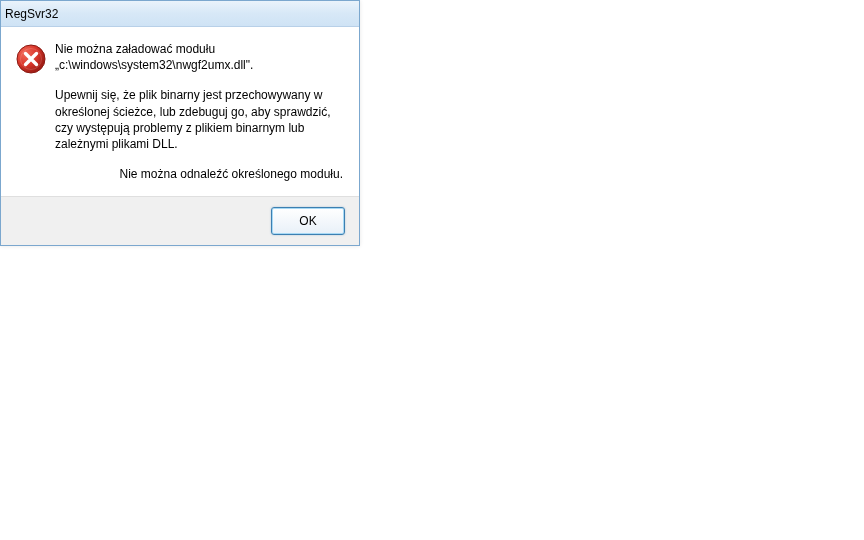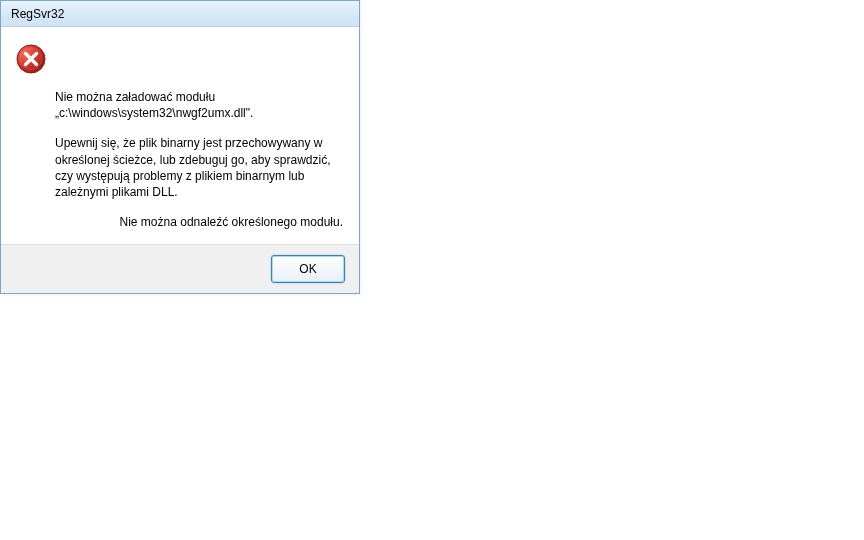--- a/index.html
+++ b/index.html
@@ -21,21 +21,21 @@
     background: #ffffff;
     border: 1px solid #7ba7ce;
     box-shadow: 0 0 4px rgba(0,0,0,0.1);
   }
   .titlebar {
     height: 26px;
     background: linear-gradient(to bottom, #eaf3fb 0%, #d7e8f7 50%, #cfe3f5 100%);
     border-bottom: 1px solid #b8d0e8;
     display: flex;
     align-items: center;
-    padding: 0 10px;
+    padding: 0 4px;
     color: #000;
   }
   .titlebar .title {
     font-size: 12px;
   }
   .body {
     display: flex;
     padding: 14px 16px 8px 14px;
     background: #ffffff;
   }
@@ -44,21 +44,20 @@
     width: 40px;
     padding-top: 2px;
   }
   .error-icon {
     width: 32px;
     height: 32px;
   }
   .msg-col {
     flex: 1 1 auto;
     line-height: 1.35;
-    margin-top: 48px;
   }
   .msg-col p {
     margin: 0 0 14px 0;
   }
   .msg-col p:last-child { margin-bottom: 6px; text-align: right; }
   .button-row {
     background: #f0f0f0;
     border-top: 1px solid #dfdfdf;
     padding: 10px 14px;
     display: flex;

